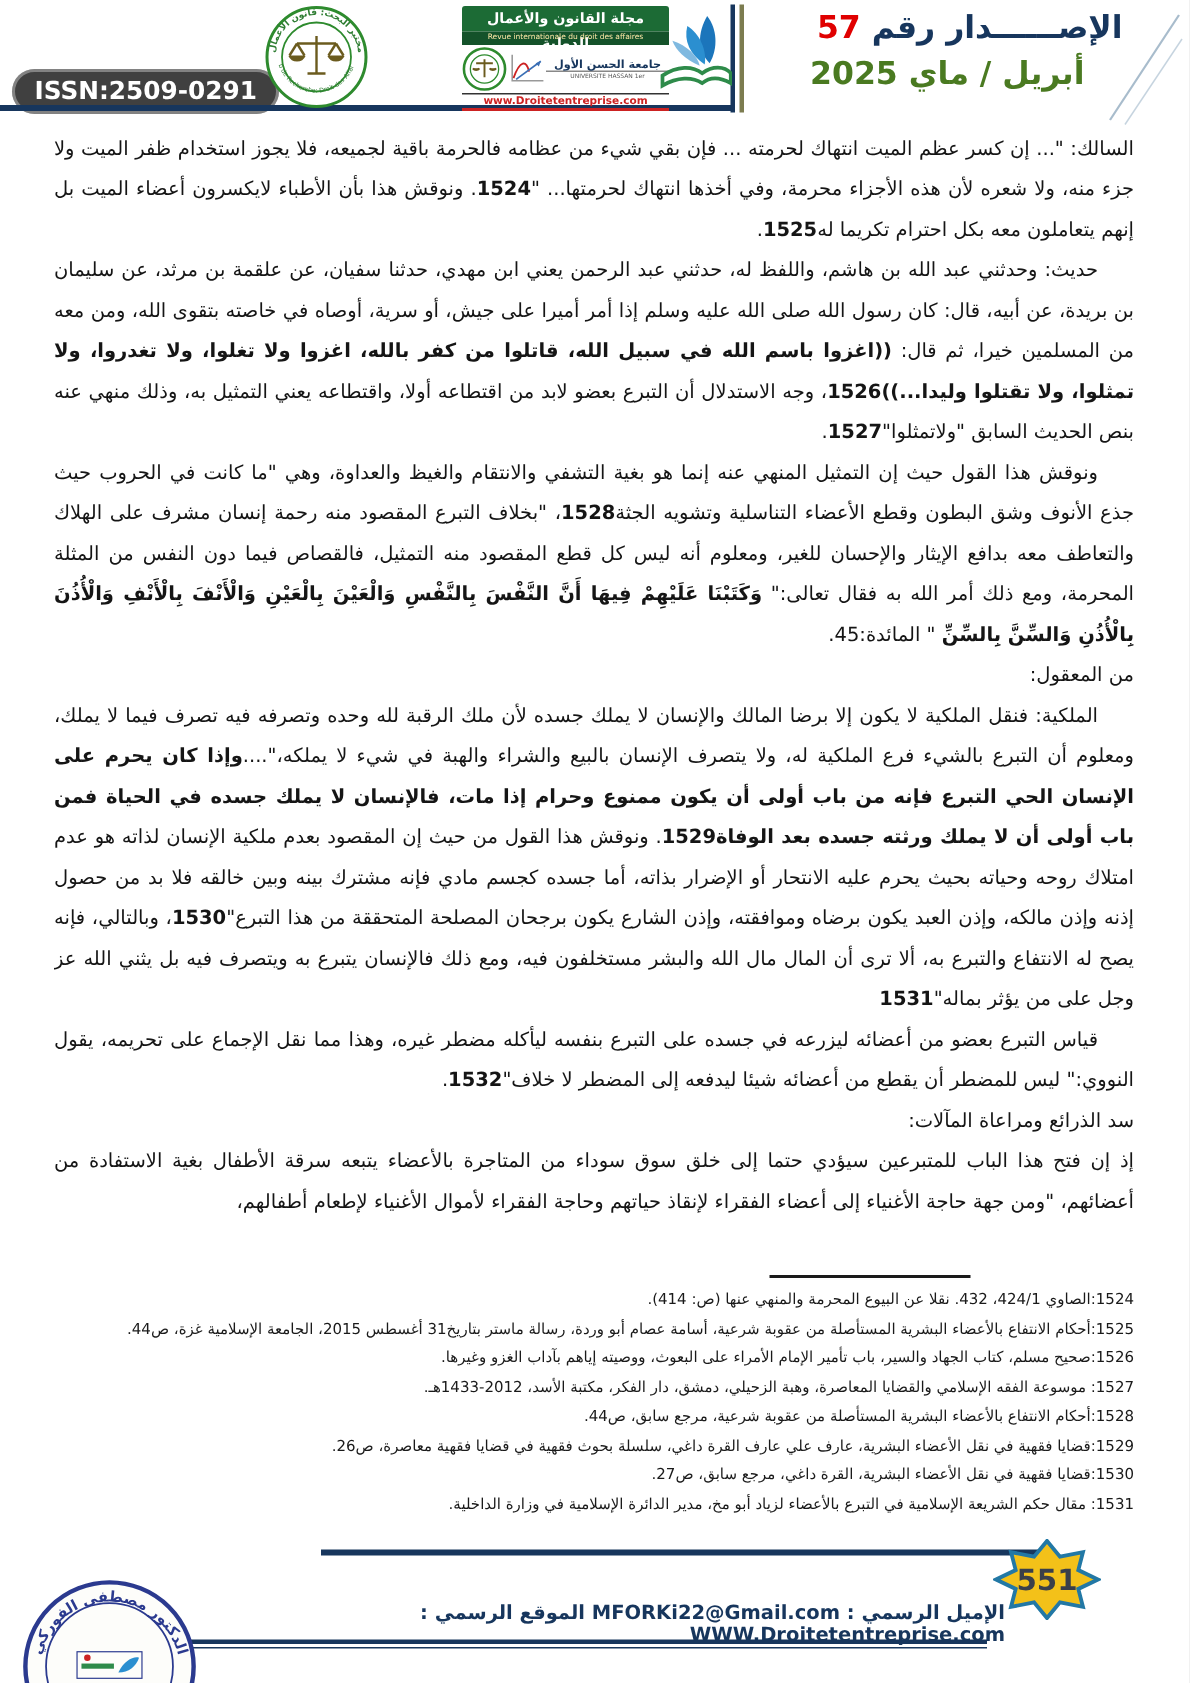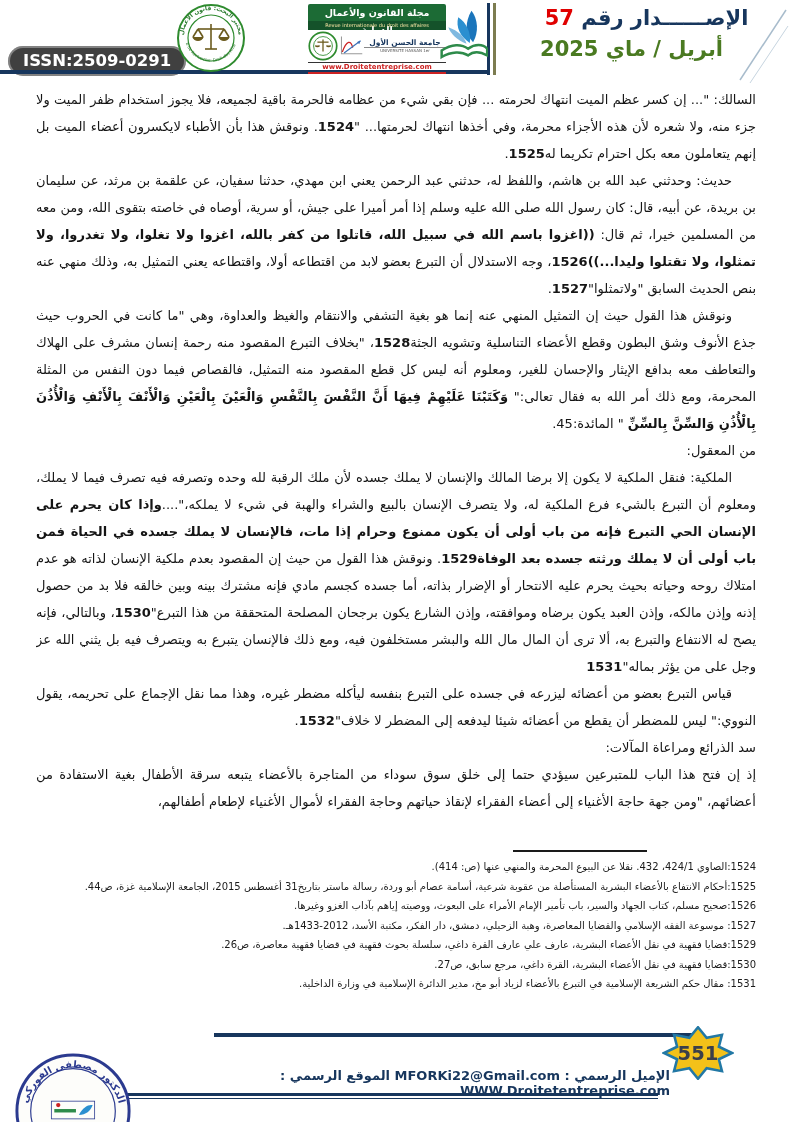--- a/index.html
+++ b/index.html
@@ -141,20 +141,21 @@
       <p class="para heading"><span>سد الذرائع ومراعاة المآلات:</span></p>
       <p class="para"><span>إذ إن فتح هذا الباب للمتبرعين سيؤدي حتما إلى خلق سوق سوداء من المتاجرة بالأعضاء يتبعه سرقة الأطفال بغية الاستفادة من أعضائهم، "ومن جهة حاجة الأغنياء إلى أعضاء الفقراء لإنقاذ حياتهم  وحاجة الفقراء لأموال الأغنياء لإطعام أطفالهم،</span></p>
     </div>
 
   <div class="fn-sep"></div>
   <div class="footnotes">
       <div class="fn-line">1524:الصاوي 424/1، 432. نقلا عن البيوع المحرمة والمنهي عنها (ص: 414).</div>
       <div class="fn-line">1525:أحكام الانتفاع بالأعضاء البشرية المستأصلة من عقوبة شرعية، أسامة عصام أبو وردة، رسالة ماستر بتاريخ31 أغسطس 2015، الجامعة الإسلامية غزة، ص44.</div>
       <div class="fn-line">1526:صحيح مسلم، كتاب الجهاد والسير، باب تأمير الإمام الأمراء على البعوث، ووصيته إياهم بآداب الغزو وغيرها.</div>
       <div class="fn-line">1527: موسوعة الفقه الإسلامي والقضايا المعاصرة، وهبة الزحيلي، دمشق، دار الفكر، مكتبة الأسد، 2012-1433هـ.</div>
+      <div class="fn-line">1528:أحكام الانتفاع بالأعضاء البشرية المستأصلة من عقوبة شرعية، مرجع سابق، ص44.</div>
       <div class="fn-line">1529:قضايا فقهية في نقل الأعضاء البشرية، عارف علي عارف القرة داغي، سلسلة بحوث فقهية في قضايا فقهية معاصرة، ص26.</div>
       <div class="fn-line">1530:قضايا فقهية في نقل الأعضاء البشرية، القرة داغي، مرجع سابق، ص27.</div>
       <div class="fn-line">1531: مقال حكم الشريعة الإسلامية في التبرع بالأعضاء لزياد أبو مخ، مدير الدائرة الإسلامية في وزارة الداخلية.</div>
     </div>
 
   <div class="footer-rule"></div>
 
   <svg class="page-badge" width="72" height="54" viewBox="0 0 70 52">
     <polygon points="68,26 55.3,19.9 58.3,8.3 43.4,11.2 35,1 26.6,11.2 11.7,8.3 14.7,19.9 2,26 14.7,32.1 11.7,43.7 26.6,40.8 35,51 43.4,40.8 58.3,43.7 55.3,32.1" fill="#f3c119" stroke="#2278a5" stroke-width="2.5"></polygon>
     <text x="35" y="33" text-anchor="middle" font-size="19" font-weight="bold" fill="#3a3f4a">551</text>

